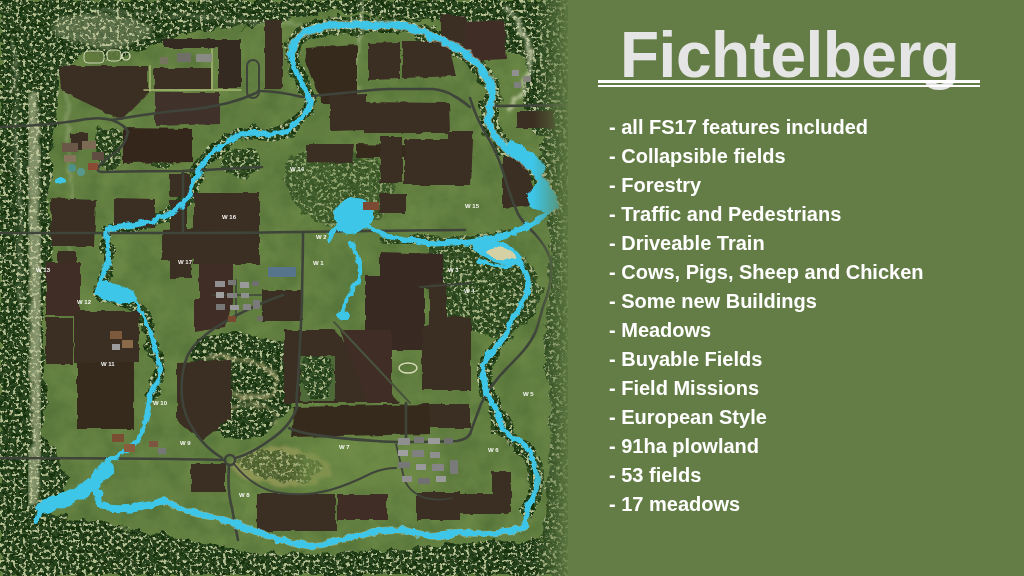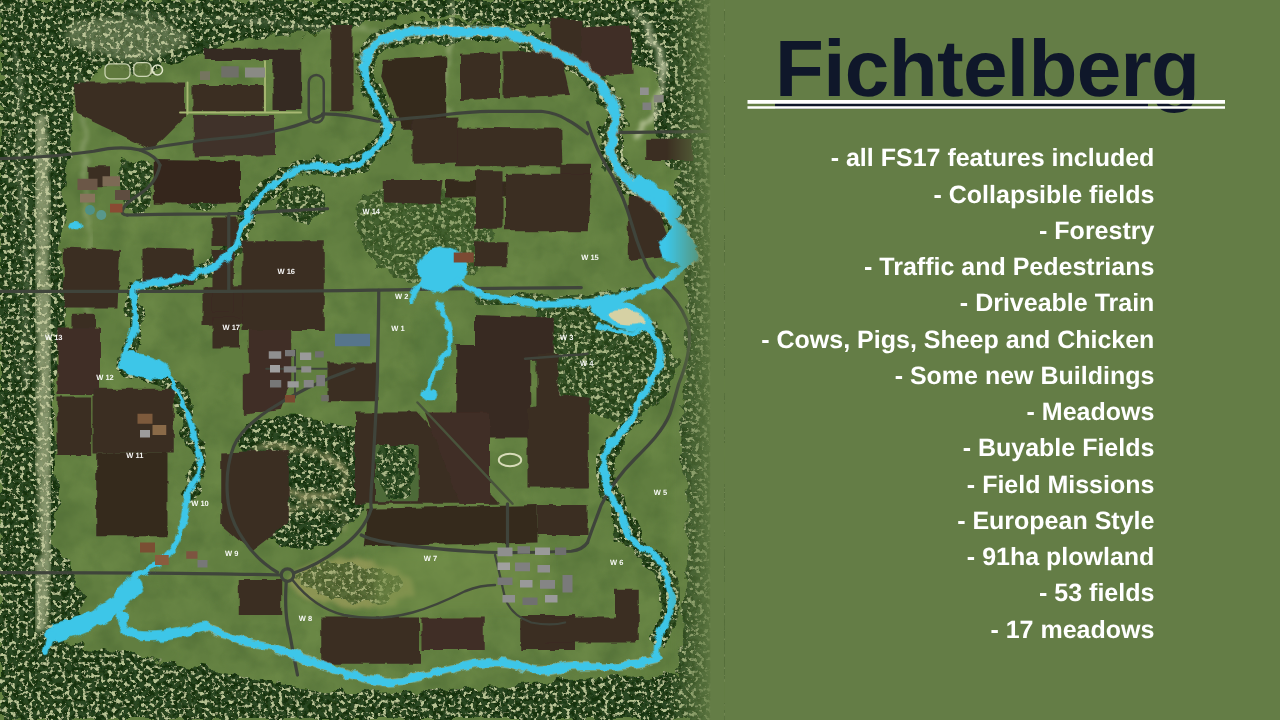--- a/index.html
+++ b/index.html
@@ -1,24 +1,24 @@
 <!DOCTYPE html>
 <html><head>
 <meta charset="utf-8">
 <style>
   html,body{margin:0;padding:0;}
   #stage{position:relative;width:1024px;height:576px;background:#647D46;overflow:hidden;
          font-family:"Liberation Sans",sans-serif;}
   #map{position:absolute;left:0;top:0;}
-  .ttl{position:absolute;left:620px;top:18px;width:400px;color:#0f172a;
-       font-weight:bold;font-size:64px;letter-spacing:-0.5px;text-decoration:underline;}
+  .ttl{position:absolute;left:620px;top:18px;width:400px;color:#e5e5e5;
+       font-weight:bold;font-size:64px;letter-spacing:-0.5px;}
   .ul1{position:absolute;left:598px;top:80px;width:382px;height:3px;background:#fff;}
   .ul2{position:absolute;left:598px;top:85px;width:382px;height:2px;background:#fff;}
   .list{position:absolute;left:609px;top:113px;color:#fff;font-weight:bold;
-        font-size:20px;line-height:29px;white-space:pre;text-align:right;}
+        font-size:20px;line-height:29px;white-space:pre;}
 </style>
 </head>
 <body>
 <div id="stage">
 
   <svg id="map" width="580" height="576" viewBox="0 0 580 576">
   <defs>
     <filter id="mot" x="0%" y="0%" width="100%" height="100%">
       <feTurbulence type="fractalNoise" baseFrequency="0.03 0.03" numOctaves="4" seed="9" result="t"></feTurbulence>
       <feColorMatrix in="t" type="matrix" values="0 0 0 0 0  0 0 0 0 0  0 0 0 0 0  2.4 0 0 0 -0.9" result="a"></feColorMatrix>

